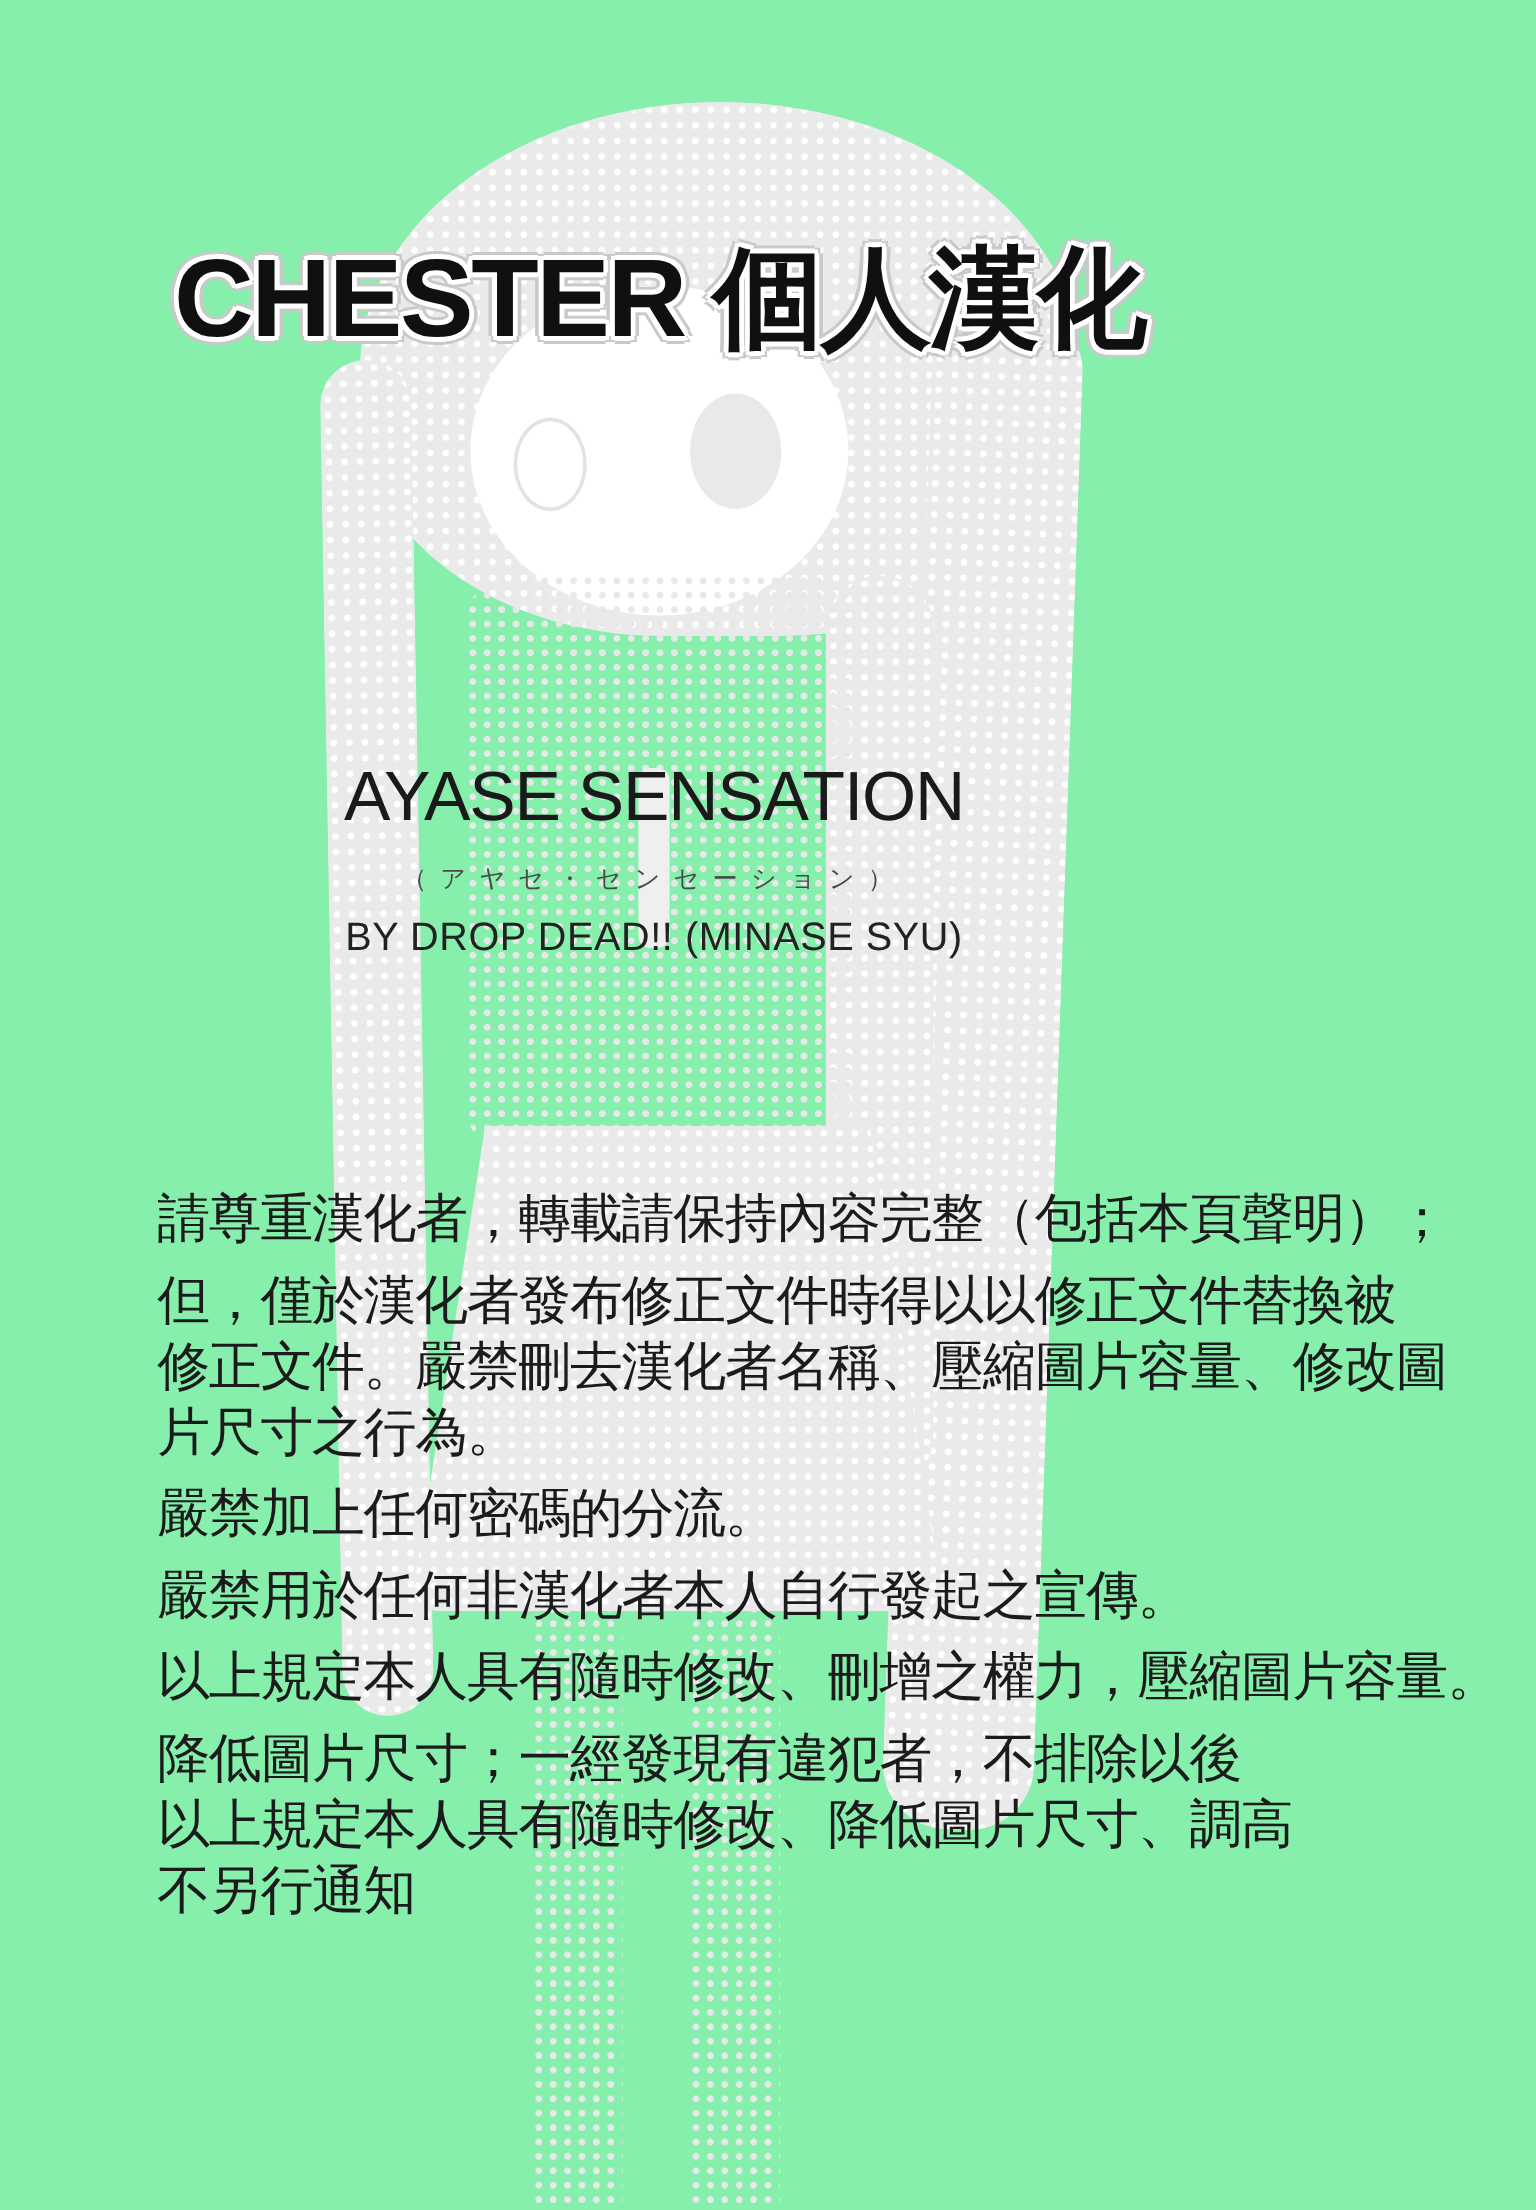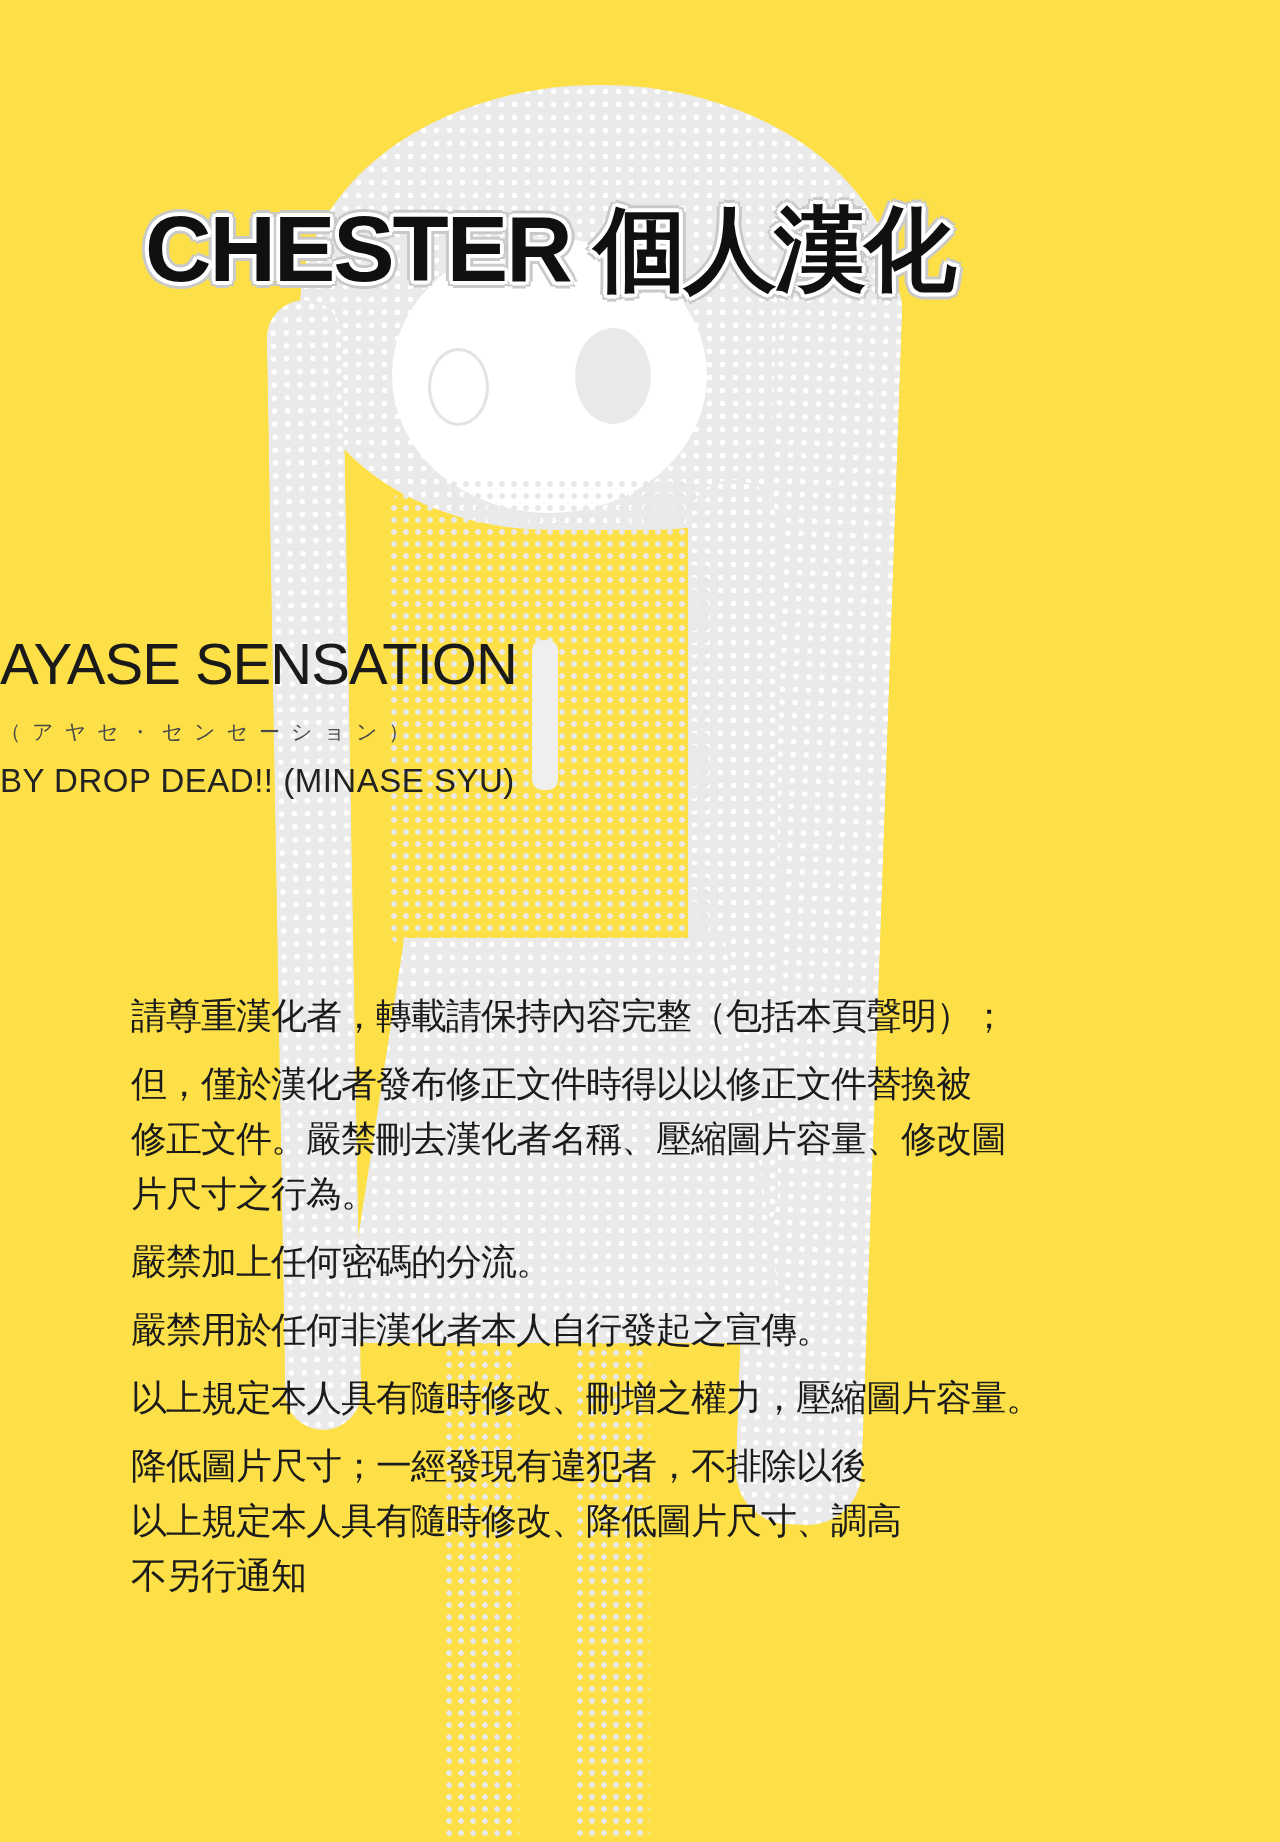--- a/index.html
+++ b/index.html
@@ -1,18 +1,18 @@
 <!DOCTYPE html>
 <html><head>
 <meta charset="utf-8">
 <style>
   html, body { margin: 0; padding: 0; }
   body { width: 1280px; height: 1842px; background: #ffffff; font-family: "Liberation Sans", "DejaVu Sans", sans-serif; }
 
-  .page { position: relative; width: 1280px; height: 1842px; overflow: hidden; background: #fde047; }
+  .page { position: relative; width: 1280px; height: 1842px; overflow: hidden; background: #86efac; }
 
   
   .bg { position: absolute; inset: 0; z-index: 0; }
   .ht-dark {
     background-color: #eaeaea;
     background-image: radial-gradient(circle, #ffffff 28%, rgba(255,255,255,0) 34%);
     background-size: 13px 13px;
   }
   .ht-light {
     background-image: radial-gradient(circle, #e8e8e8 30%, rgba(232,232,232,0) 36%);
@@ -40,38 +40,38 @@
     position: absolute; left: 145px; top: 203px; margin: 0;
     font-size: 92px; line-height: 1; font-weight: 900; letter-spacing: -2px;
     color: #101010; white-space: nowrap;
     text-shadow:
       4px 0 0 #fff, -4px 0 0 #fff, 0 4px 0 #fff, 0 -4px 0 #fff,
       3px 3px 0 #fff, -3px 3px 0 #fff, 3px -3px 0 #fff, -3px -3px 0 #fff,
       7px 0 0 #c9c9c9, -7px 0 0 #c9c9c9, 0 7px 0 #c9c9c9, 0 -7px 0 #c9c9c9,
       5px 5px 0 #c9c9c9, -5px 5px 0 #c9c9c9, 5px -5px 0 #c9c9c9, -5px -5px 0 #c9c9c9;
   }
 
-  .work-block { position: absolute; left: 0; top: 632px; width: 1090px; }
+  .work-block { position: absolute; left: 0; top: 632px; width: 1090px; text-align: center; }
   .work-title {
     font-size: 58px; line-height: 1.1; font-weight: 300; letter-spacing: -1px;
     color: #1a1a1a; white-space: nowrap;
   }
   .work-reading {
     margin-top: 22px; font-size: 21px; letter-spacing: 11px;
     color: #4a4a4a; white-space: nowrap;
   }
   .work-credit {
     margin-top: 16px; font-size: 33px; font-weight: 400; letter-spacing: 0.5px;
     color: #222222; white-space: nowrap;
   }
 
   .notice { position: absolute; left: 131px; top: 988px; width: 860px; color: #1b1b1b; }
   .notice-paragraph { margin: 0 0 13px 0; }
   .notice-line {
-    font-size: 36px; line-height: 55px; letter-spacing: -1px; white-space: nowrap;
+    font-size: 44px; line-height: 55px; letter-spacing: -1px; white-space: nowrap;
   }
 </style>
 </head>
 <body>
 
 <div class="page">
 
   <div class="bg">
     <div class="hair-dome ht-dark"></div>
     <div class="hair-left ht-dark"></div>

